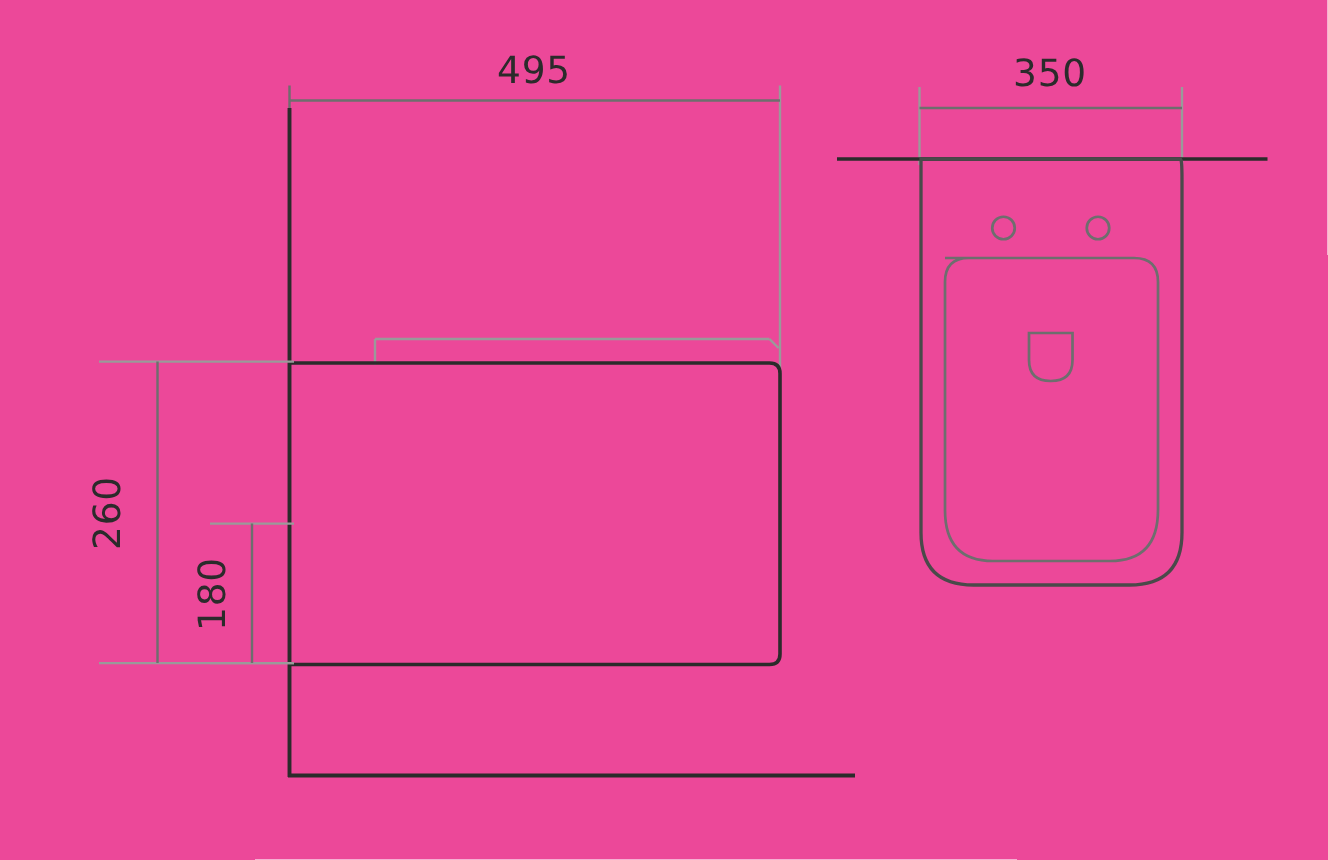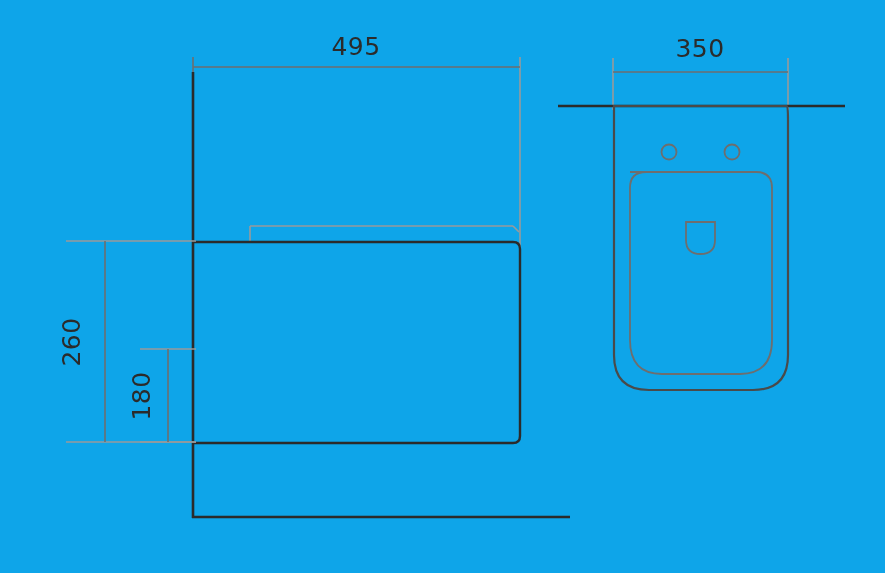--- a/index.html
+++ b/index.html
@@ -7,21 +7,21 @@
     padding: 0;
     background: #ffffff;
   }
   body {
     font-family: "DejaVu Sans", "Liberation Sans", sans-serif;
   }
   #drawing-root {
     position: relative;
     width: 885px;
     height: 573px;
-    background: #0ea5e9;
+    background: #ec4899;
     overflow: hidden;
   }
   svg.drawing-canvas {
     position: absolute;
     left: 0;
     top: 0;
     width: 885px;
     height: 573px;
     display: block;
   }

